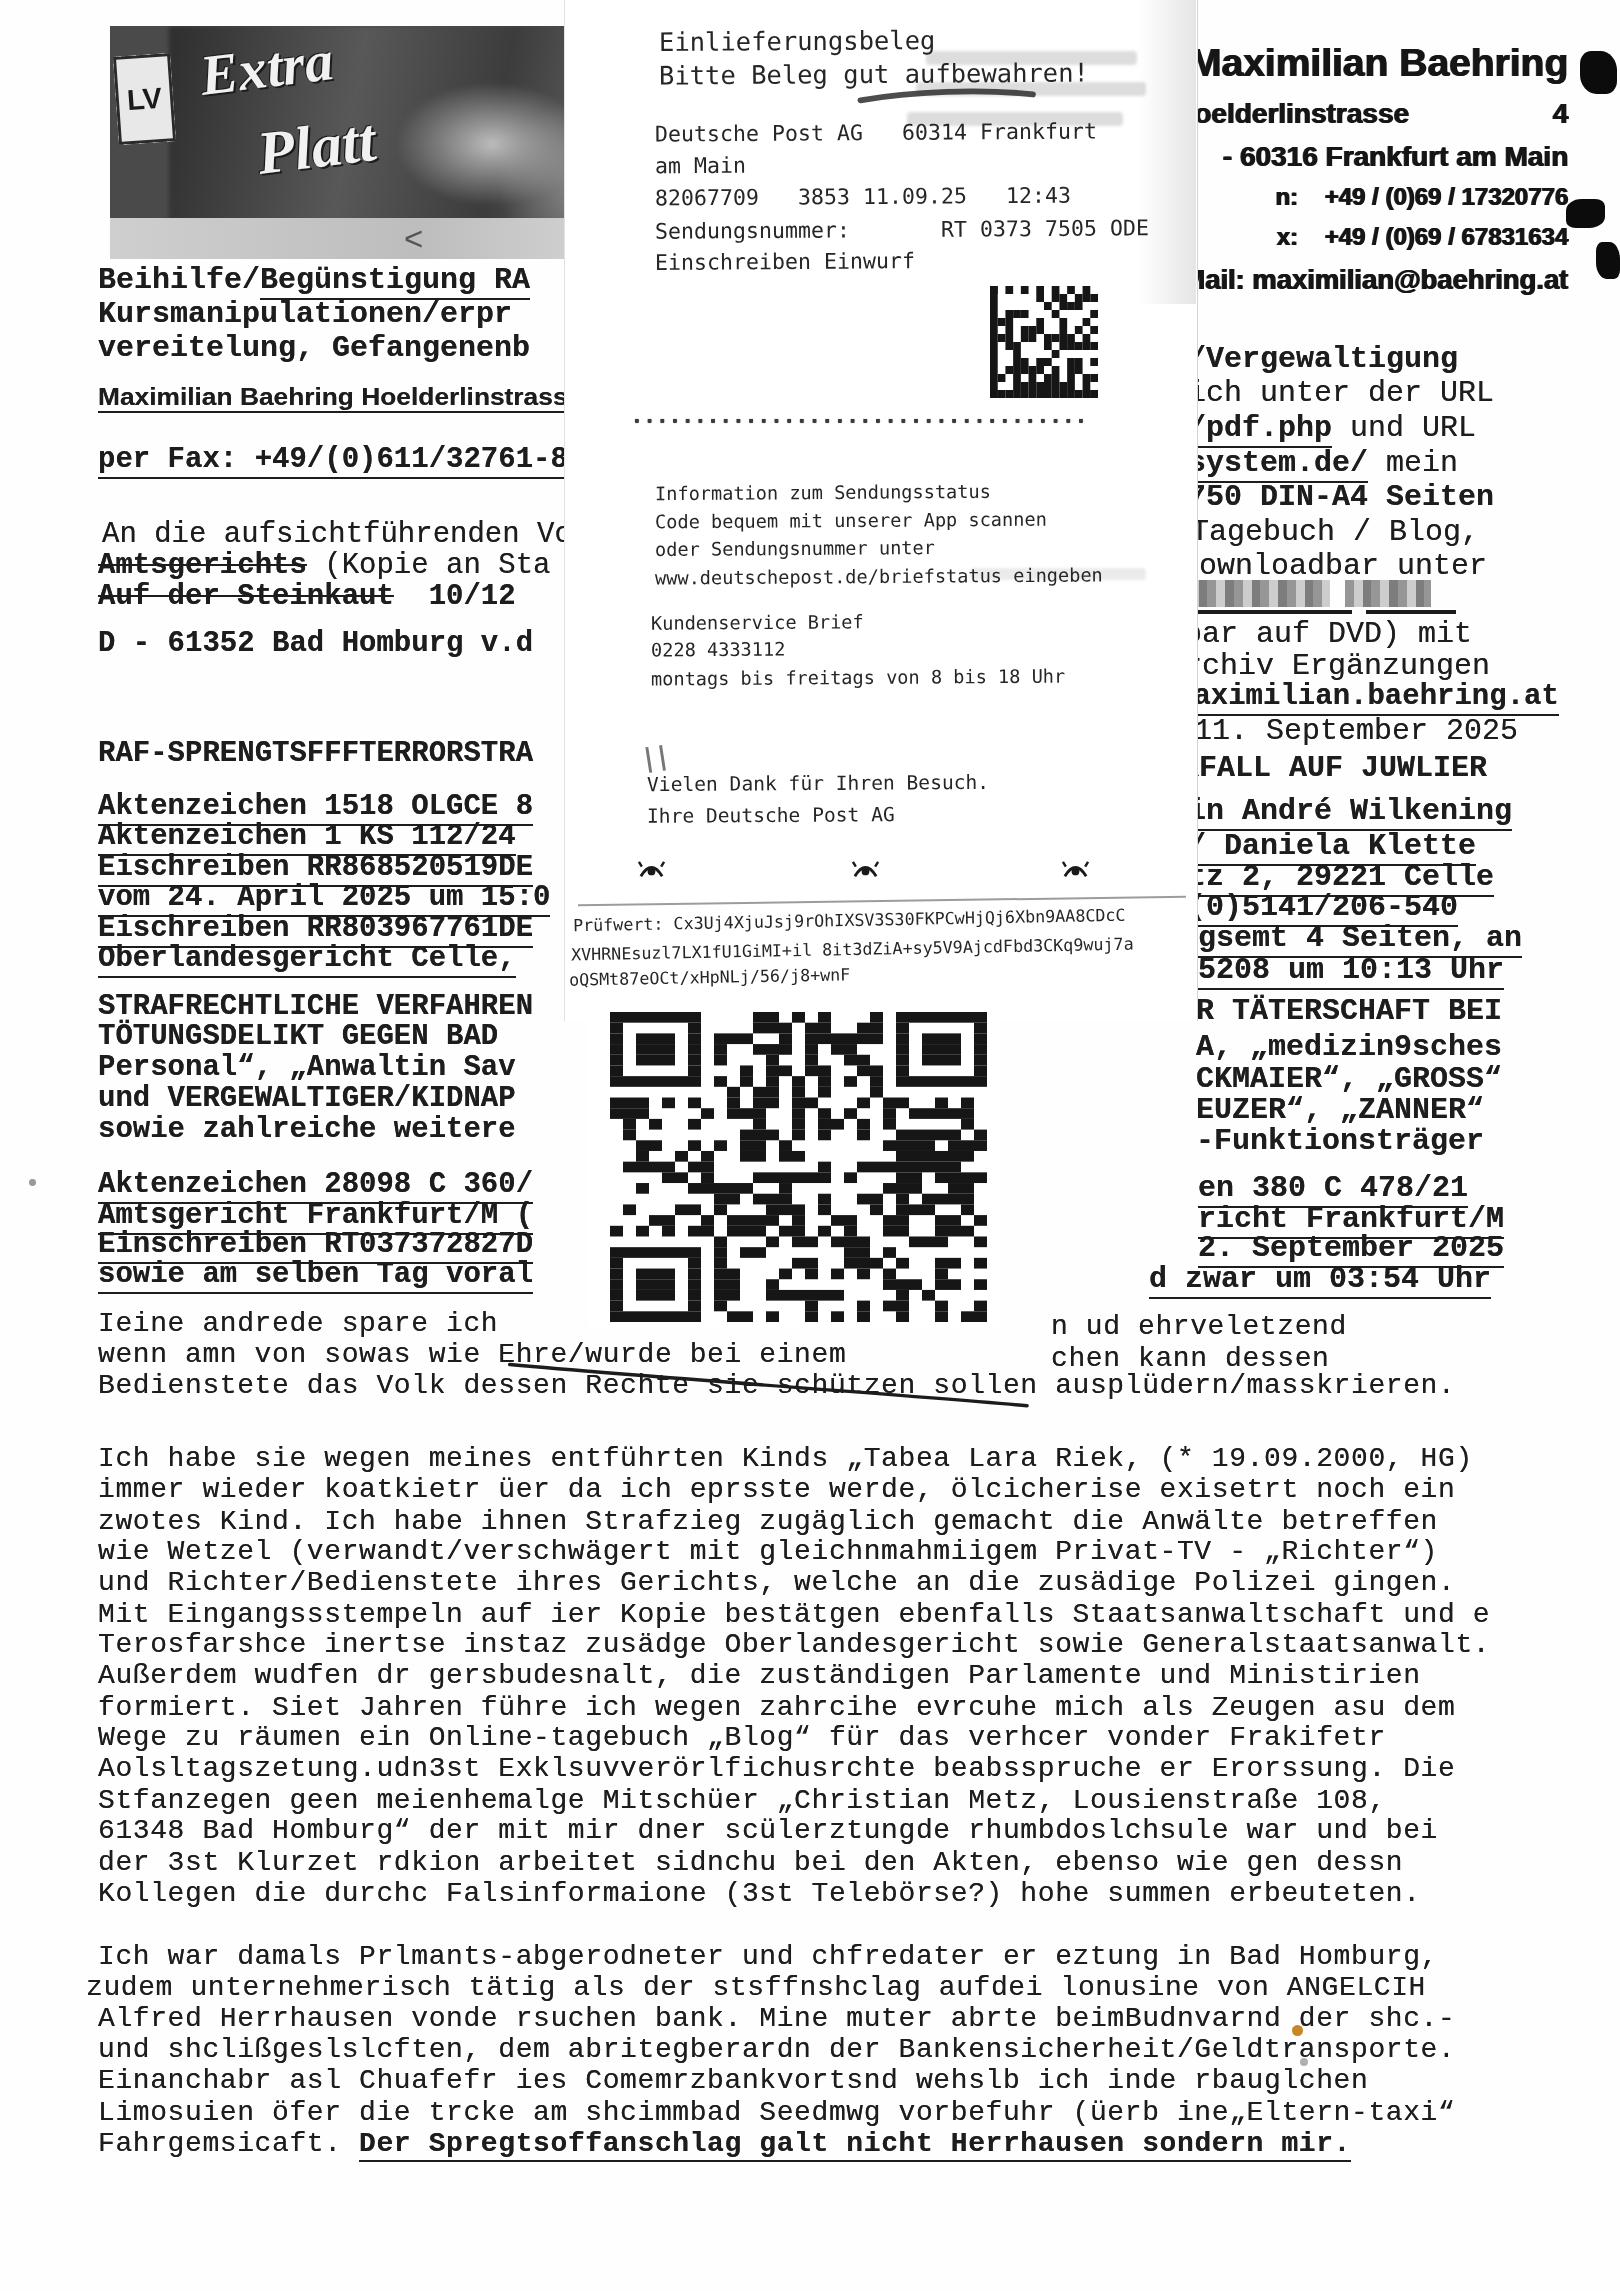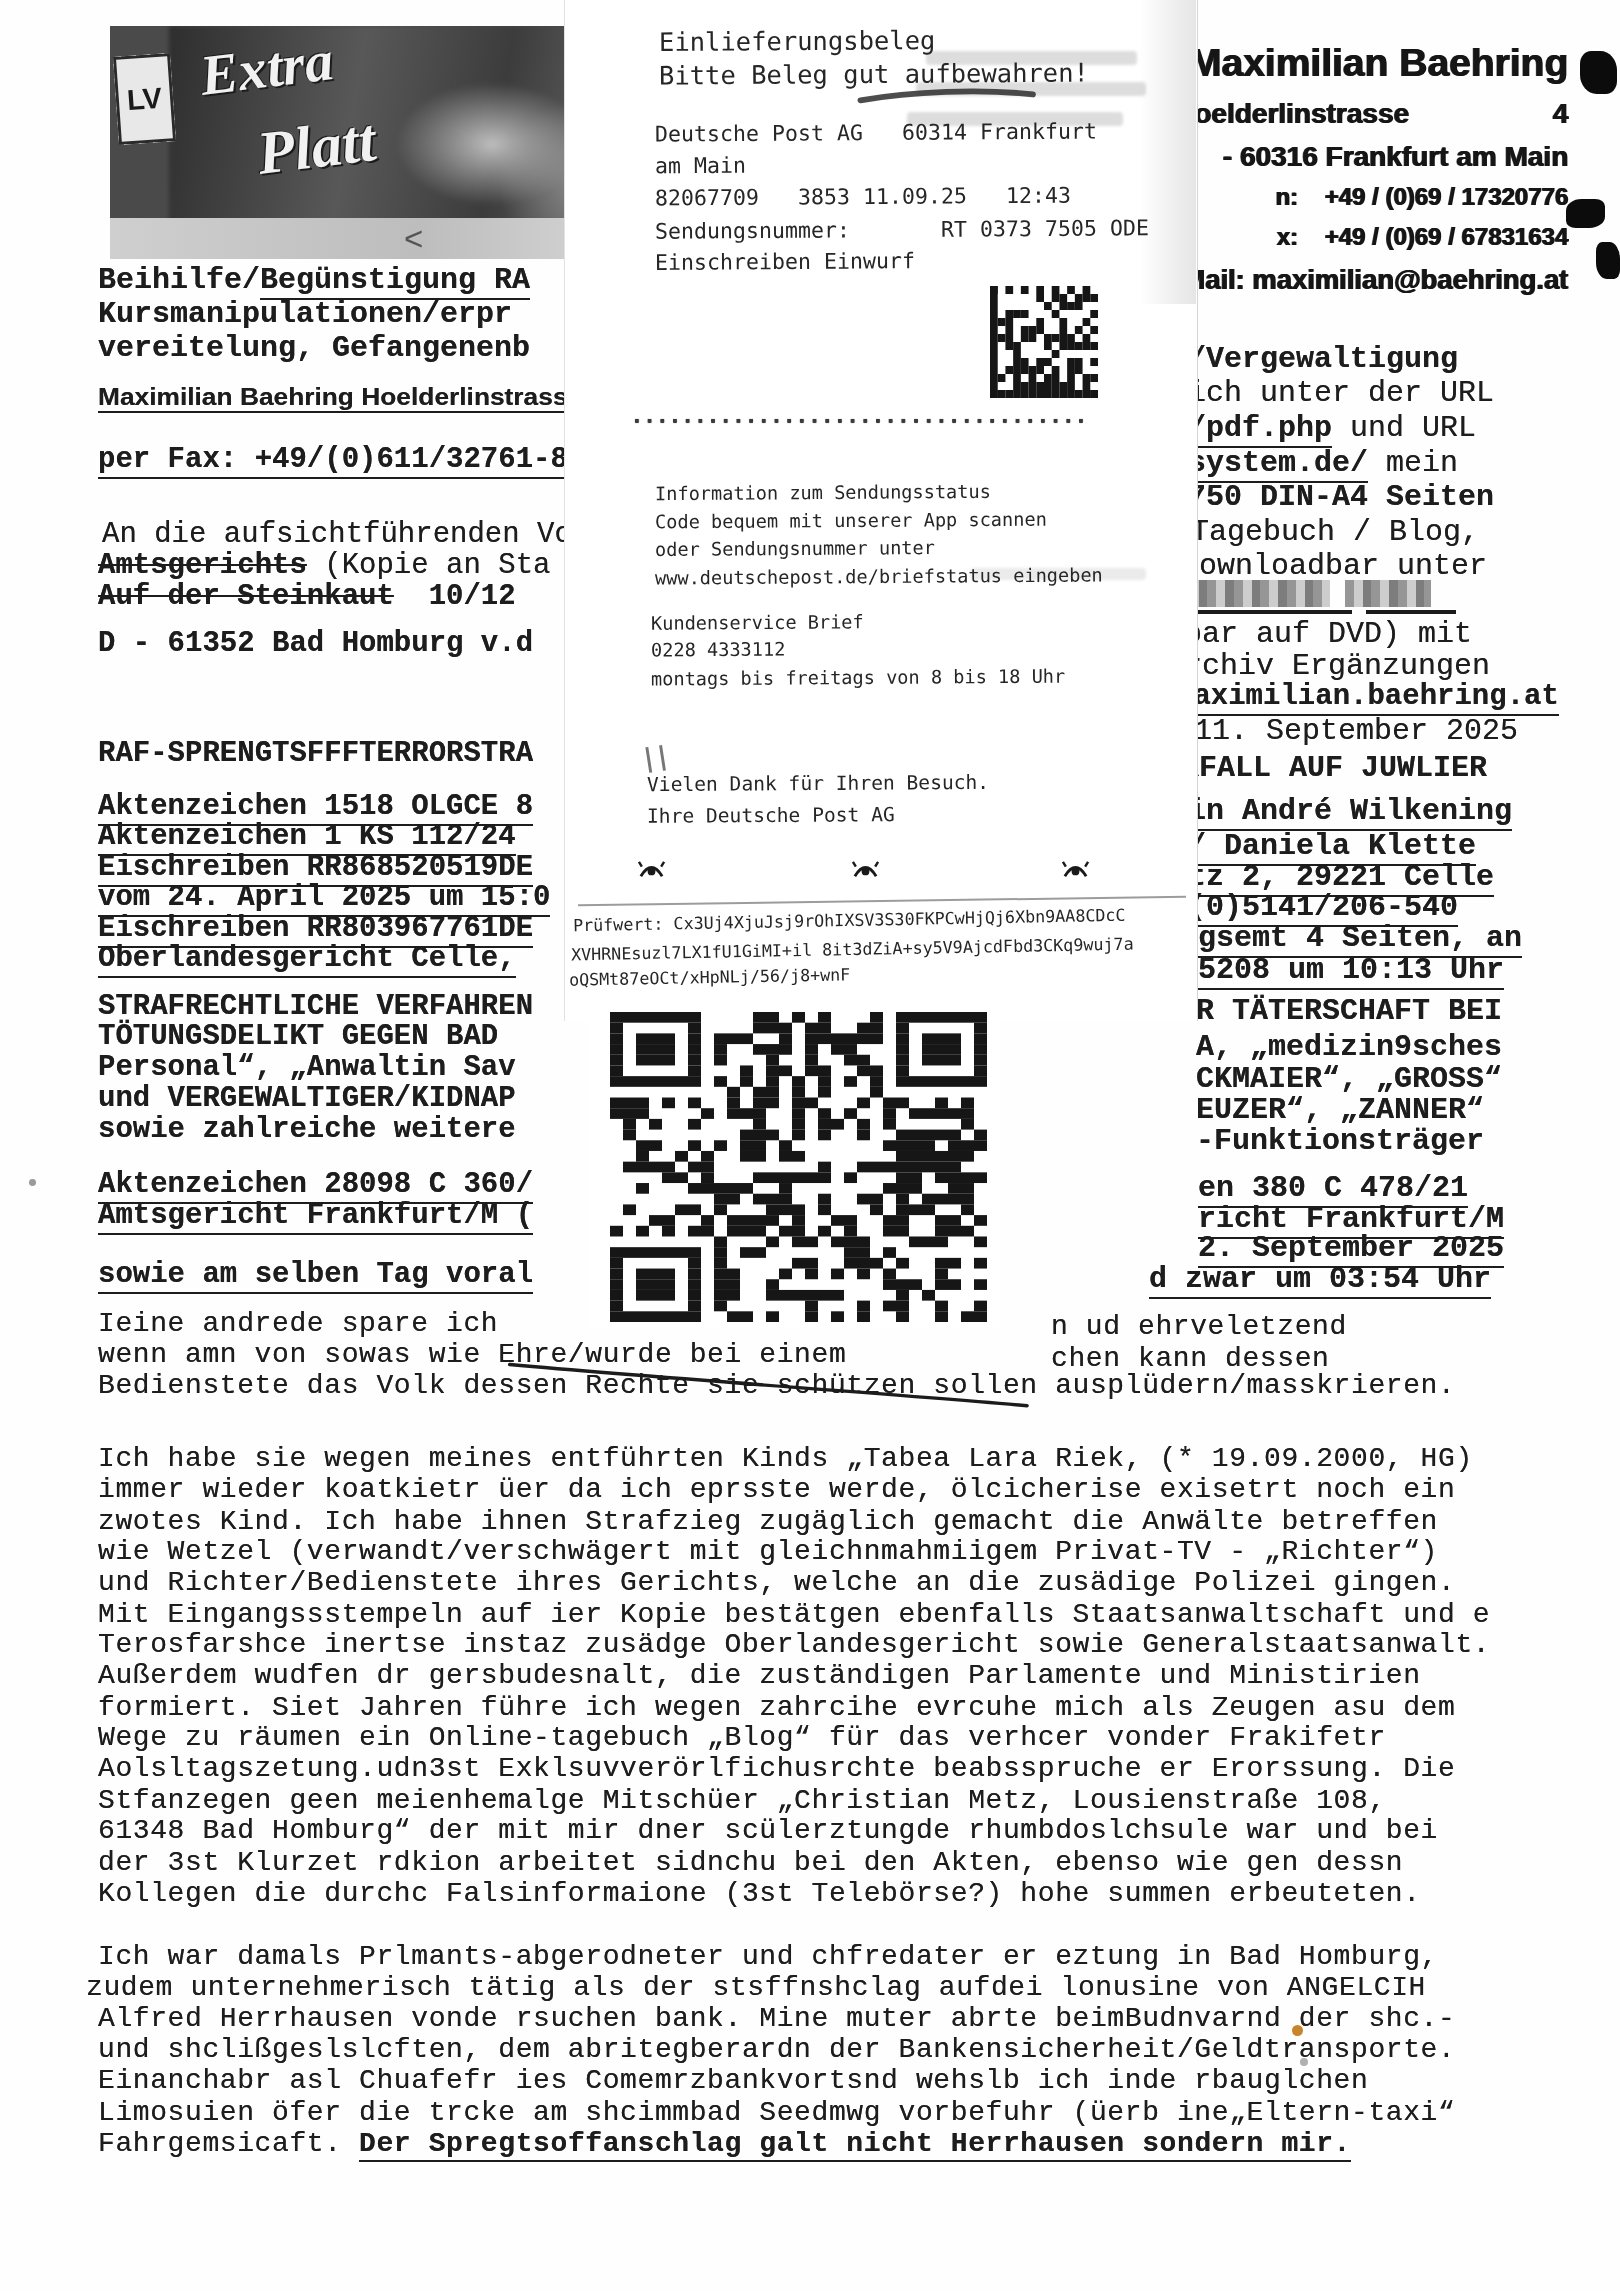--- a/index.html
+++ b/index.html
@@ -96,20 +96,21 @@
   <div class="fx b fs30 u" style="left:98px;top:942px;">Oberlandesgericht Celle,</div>
 
   <div class="fx b fs30" style="left:98px;top:990px;">STRAFRECHTLICHE VERFAHREN</div>
   <div class="fx b fs30" style="left:98px;top:1020px;">TÖTUNGSDELIKT GEGEN BAD</div>
   <div class="fx b fs30" style="left:98px;top:1051px;">Personal“, „Anwaltin Sav</div>
   <div class="fx b fs30" style="left:98px;top:1082px;">und VERGEWALTIGER/KIDNAP</div>
   <div class="fx b fs30" style="left:98px;top:1113px;">sowie zahlreiche weitere</div>
 
   <div class="fx b fs30 u" style="left:98px;top:1168px;">Aktenzeichen 28098 C 360/</div>
   <div class="fx b fs30 u" style="left:98px;top:1199px;">Amtsgericht Frankfurt/M (</div>
+  <div class="fx b fs30 u" style="left:98px;top:1228px;">Einschreiben RT037372827D</div>
   <div class="fx b fs30 u" style="left:98px;top:1258px;">sowie am selben Tag voral</div>
 
   <div class="fx b fs31" style="left:1188px;top:342px;">/Vergewaltigung</div>
   <div class="fx fs31" style="left:1188px;top:376px;">ich unter der URL</div>
   <div class="fx fs31" style="left:1188px;top:411px;"><span class="b u">/pdf.php</span><span> und URL</span></div>
   <div class="fx fs31" style="left:1188px;top:446px;"><span class="b u">system.de/</span><span> mein</span></div>
   <div class="fx b fs31" style="left:1188px;top:480px;">750 DIN-A4 Seiten</div>
   <div class="fx fs31" style="left:1191px;top:515px;">Tagebuch / Blog,</div>
   <div class="fx fs31" style="left:1181px;top:549px;">downloadbar unter</div>
 

